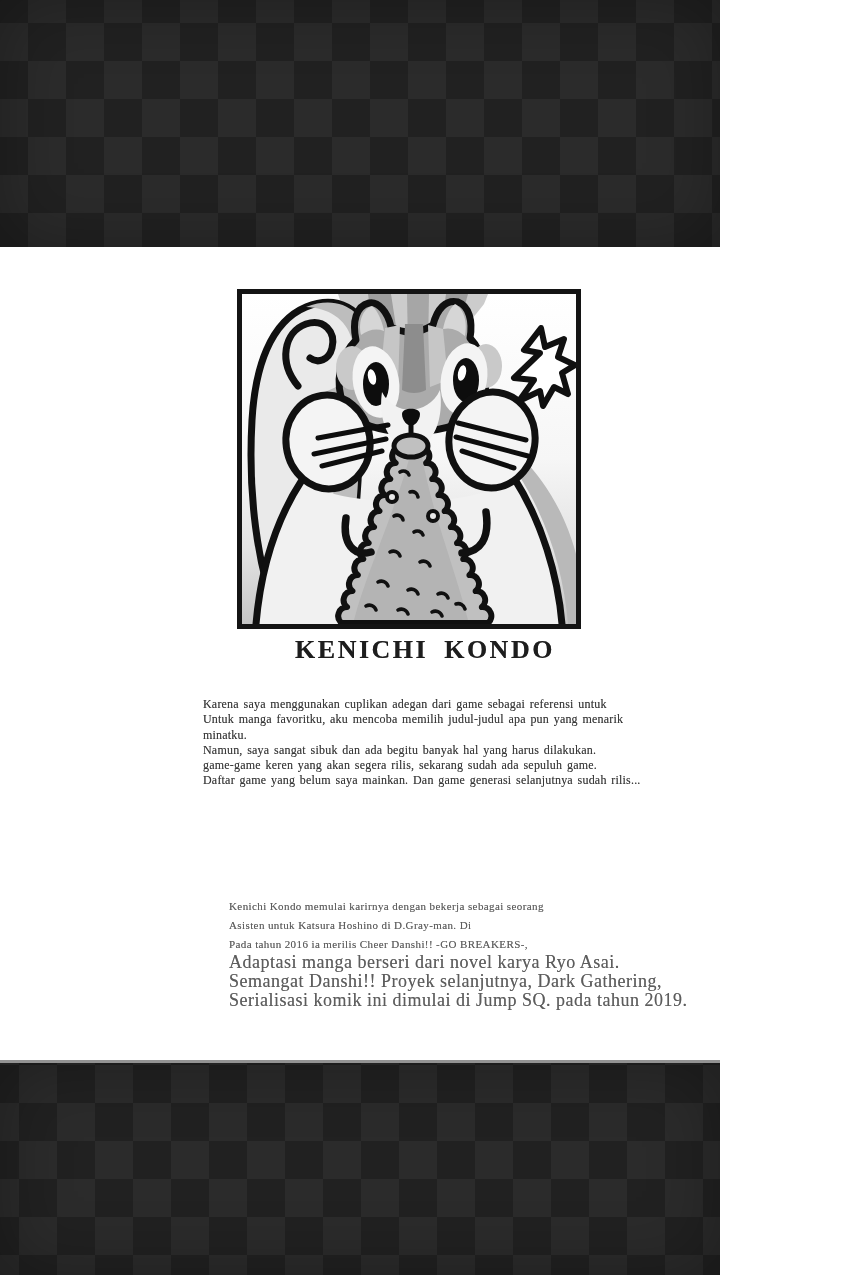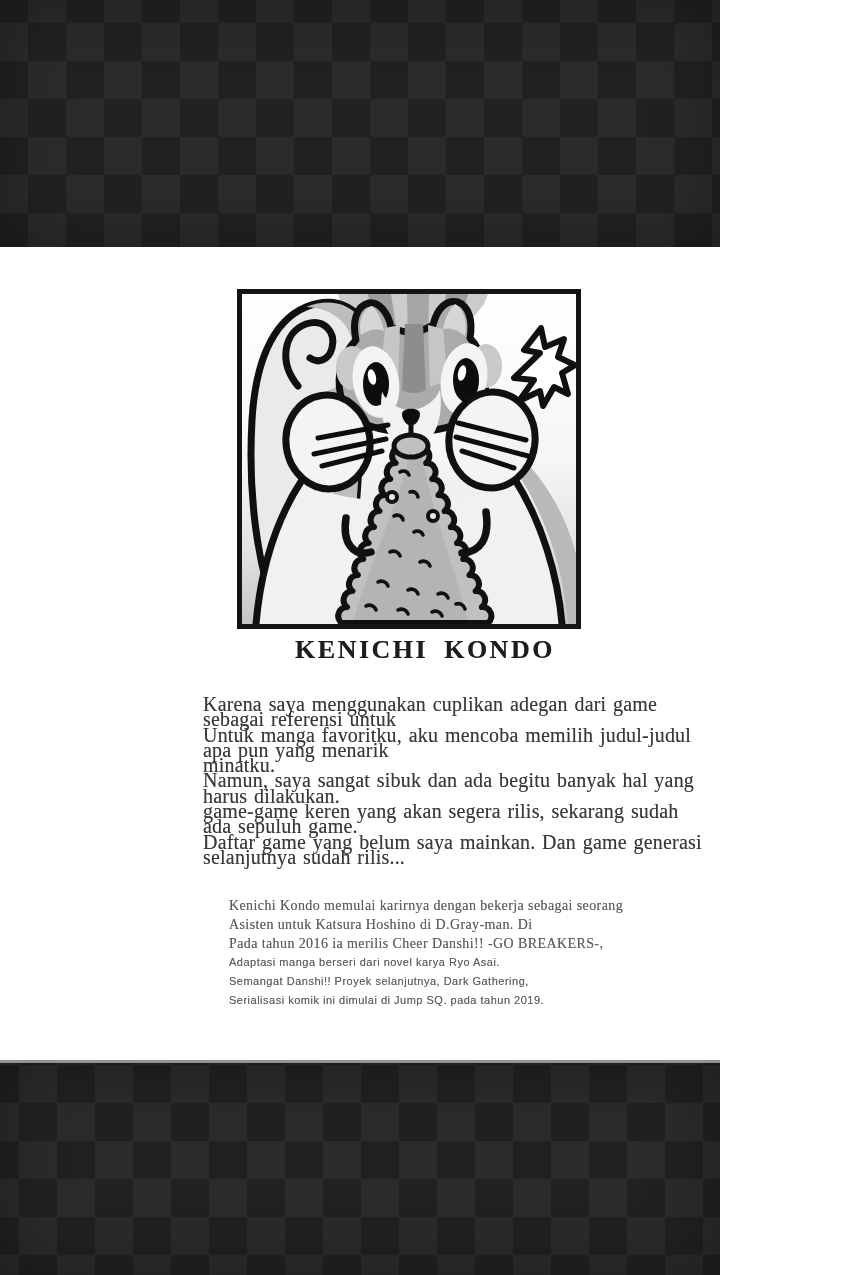--- a/index.html
+++ b/index.html
@@ -20,26 +20,26 @@
          border:5px solid #141414;box-sizing:border-box;background:#ffffff;}
   .frame svg{display:block;width:334px;height:330px;}
   
   .title{position:absolute;left:0;top:632px;width:850px;margin:0;
          text-align:center;font-size:26px;line-height:36px;font-weight:bold;
          letter-spacing:2.5px;word-spacing:7px;color:#1d1d1d;
          text-shadow:0 0 .5px rgba(0,0,0,.5);}
   .note{position:absolute;left:203px;width:500px;margin:0;white-space:pre-line;
         color:#383838;letter-spacing:.2px;word-spacing:1.5px;
         text-shadow:0 0 .4px rgba(0,0,0,.4);}
-  .note-1{top:697px;font-size:20px;line-height:15.3px;}
+  .note-1{top:697px;font-size:12px;line-height:15.3px;}
   .note-2{top:826px;font-size:14px;line-height:14.6px;}
   .bio{position:absolute;left:229px;top:897px;width:460px;color:#5d5d5d;}
-  .bio p{margin:0;white-space:pre-line;font-size:14px;line-height:18.8px;
+  .bio p{margin:0;white-space:pre-line;font-size:11px;line-height:18.8px;
          letter-spacing:.4px;text-shadow:0 0 .5px rgba(93,93,93,.6);}
-  .bio .bio-2{font-family:Liberation Sans, sans-serif;font-size:11px;letter-spacing:.5px;}
+  .bio .bio-2{font-family:Liberation Serif, serif;font-size:18px;letter-spacing:.5px;}
 </style>
 </head>
 <body>
 
 <div class="page">
 
   <div class="band band-top"></div>
 
   <figure class="frame">
     <svg viewBox="0 0 334 330" xmlns="http://www.w3.org/2000/svg">

